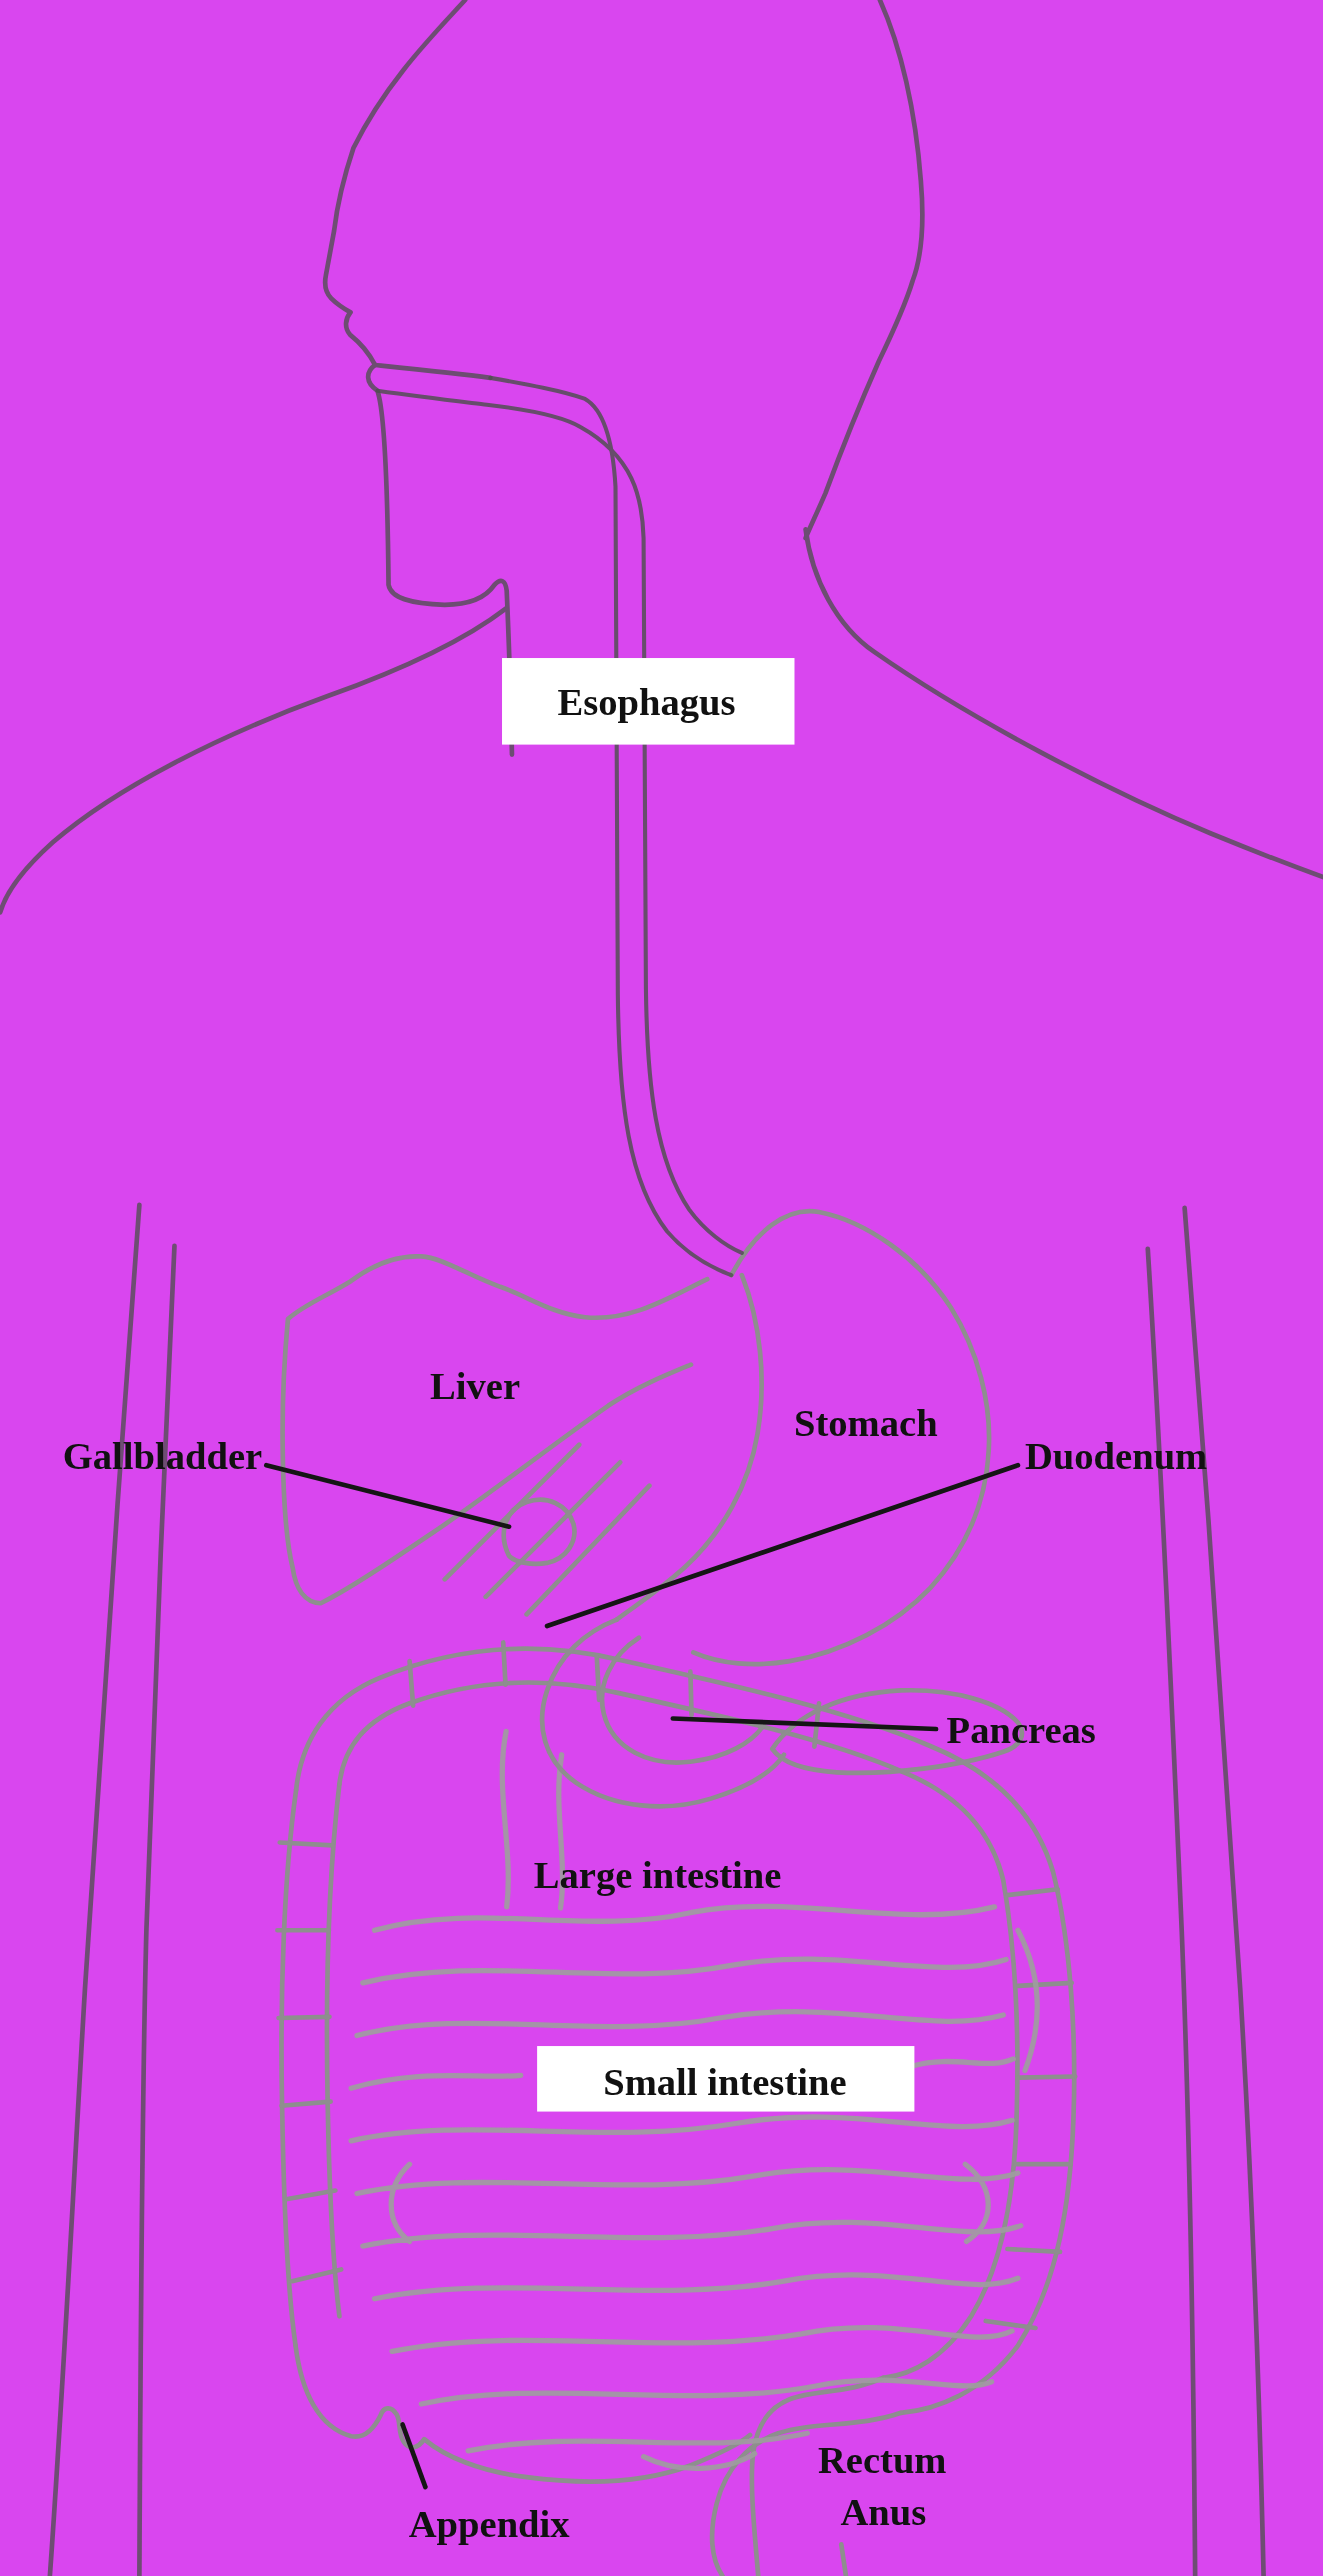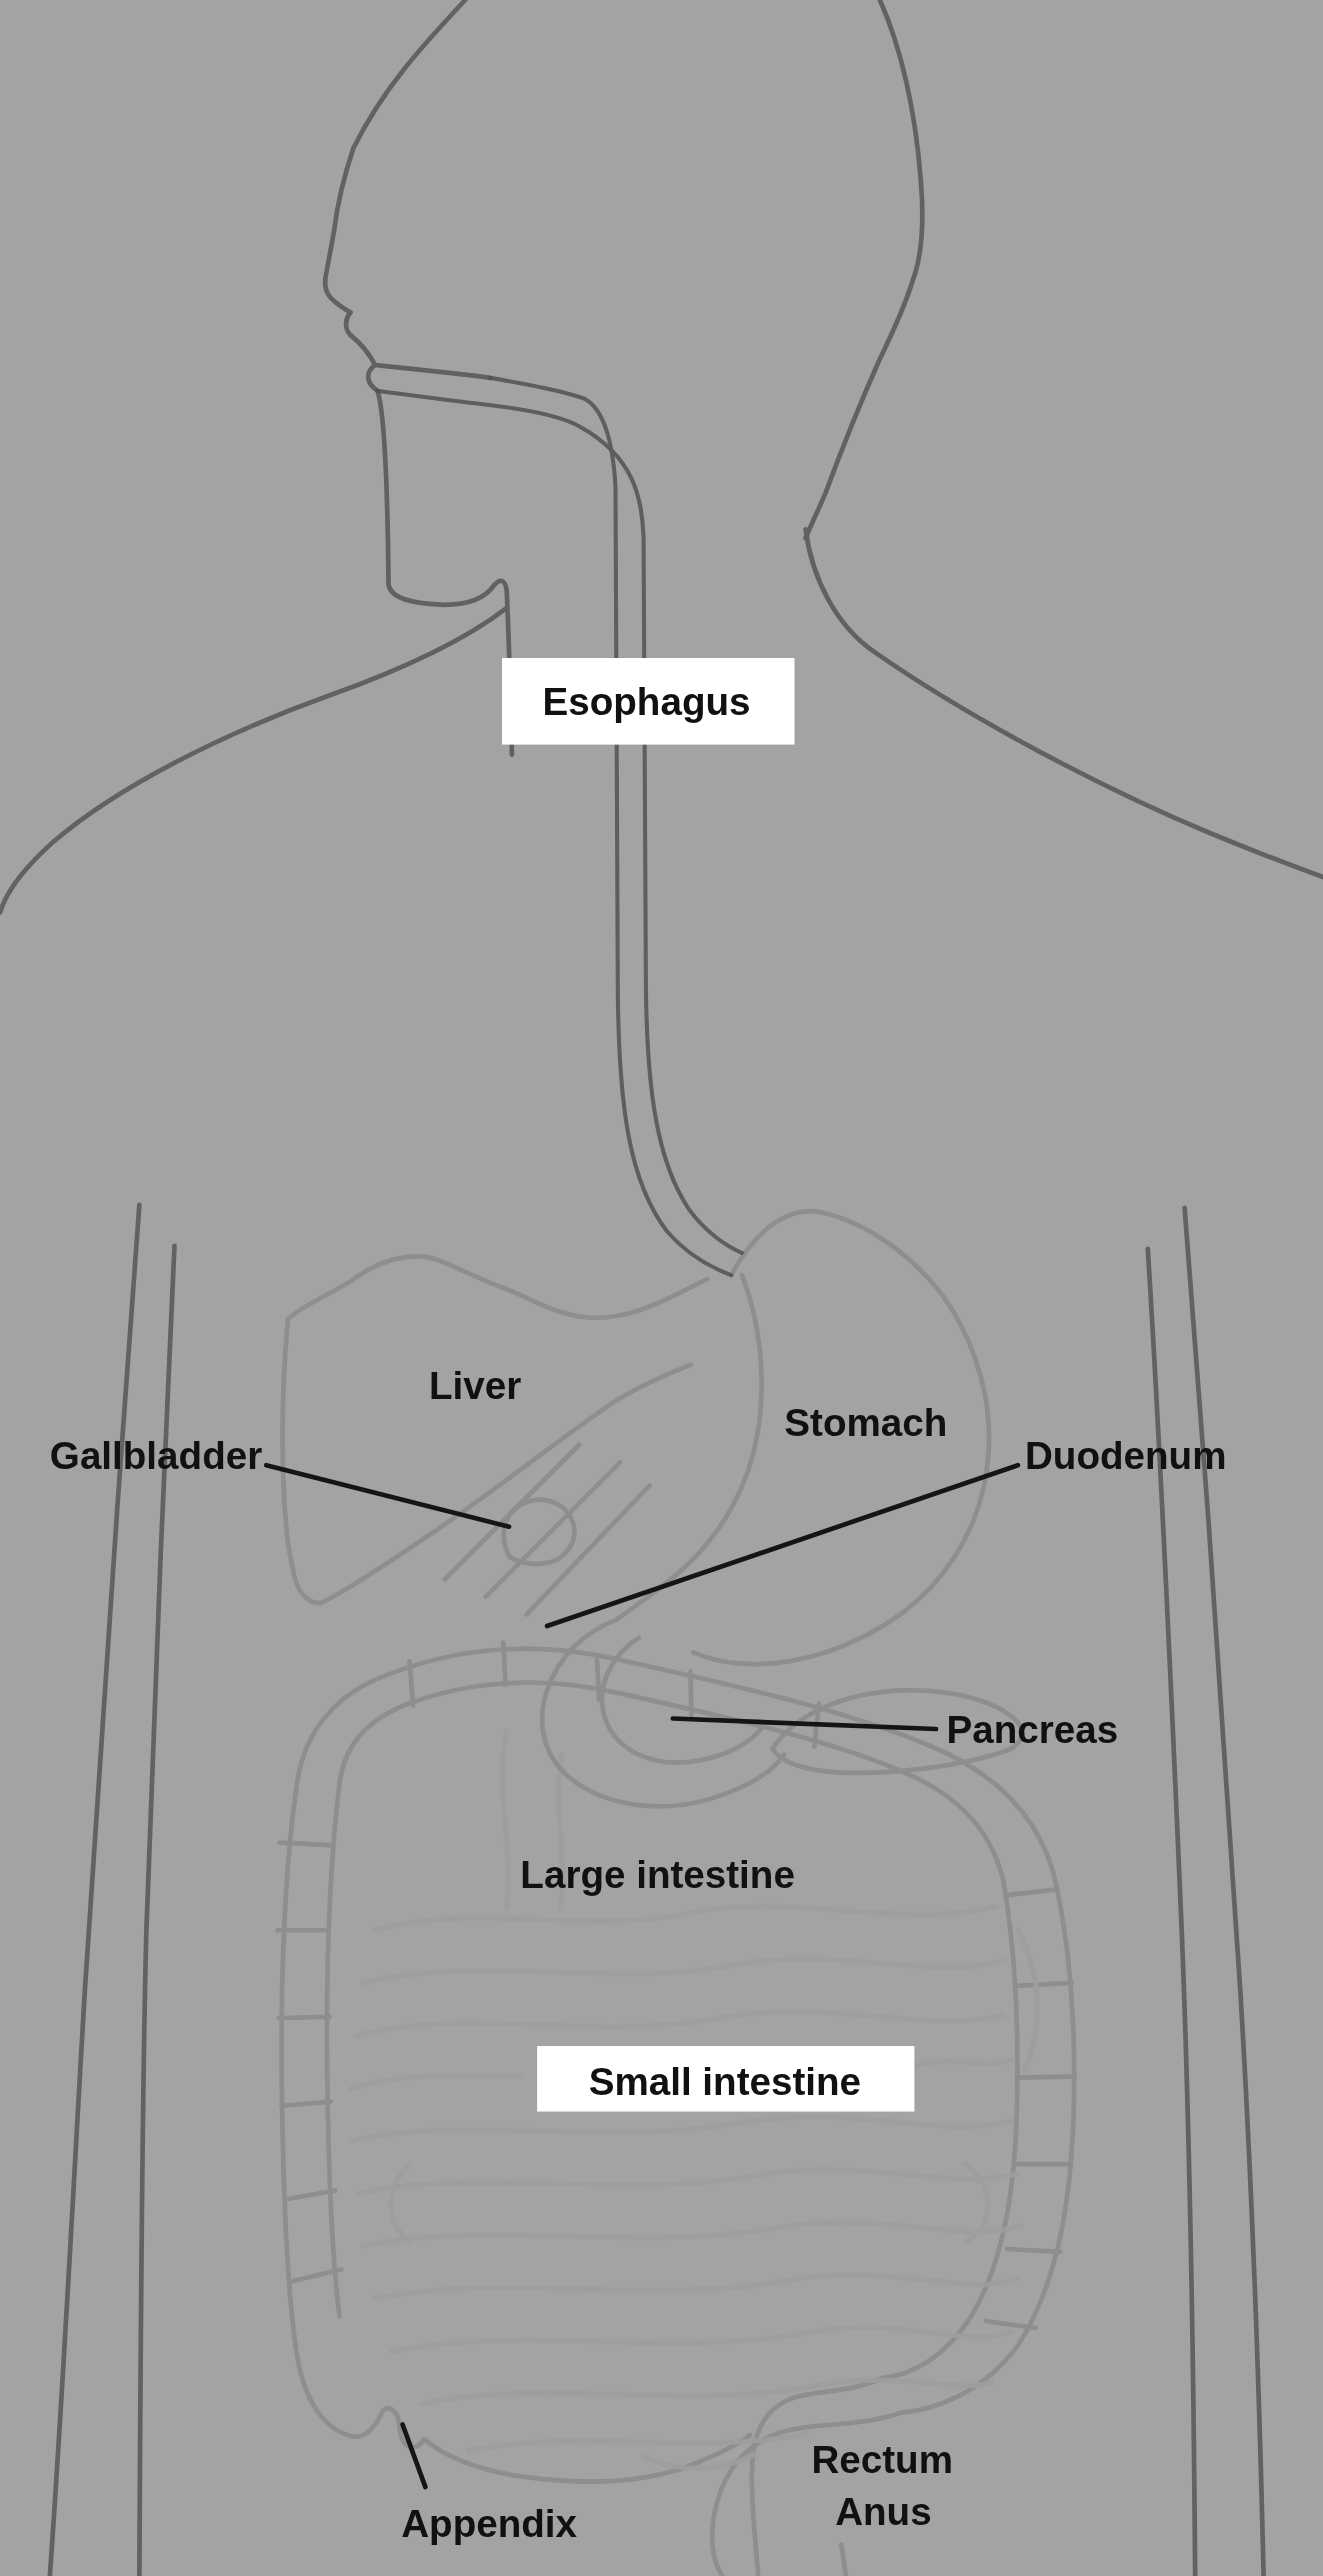--- a/index.html
+++ b/index.html
@@ -1,21 +1,21 @@
 <!DOCTYPE html>
 <html style="font-size:9.4px"><head>
 <meta charset="utf-8">
 <style>
   html,body{margin:0;padding:0;background:#ffffff;}
   .stage{
     position:relative;
     width:1324px;height:2576px;
-    background:#a3a3a3;
+    background:#d946ef;
     overflow:hidden;
-    font-family:Liberation Sans, sans-serif;
+    font-family:Liberation Serif, serif;
   }
   svg{position:absolute;left:0;top:0;}
   .organ{fill:none;stroke-linecap:round;stroke-linejoin:round;}
   .lbl{font-weight:bold;font-size:66px;letter-spacing:0px;}
 </style>
 </head>
 <body>
 
 <div class="stage">
 <svg width="1324" height="2576" viewBox="0 0 2263 4404">

